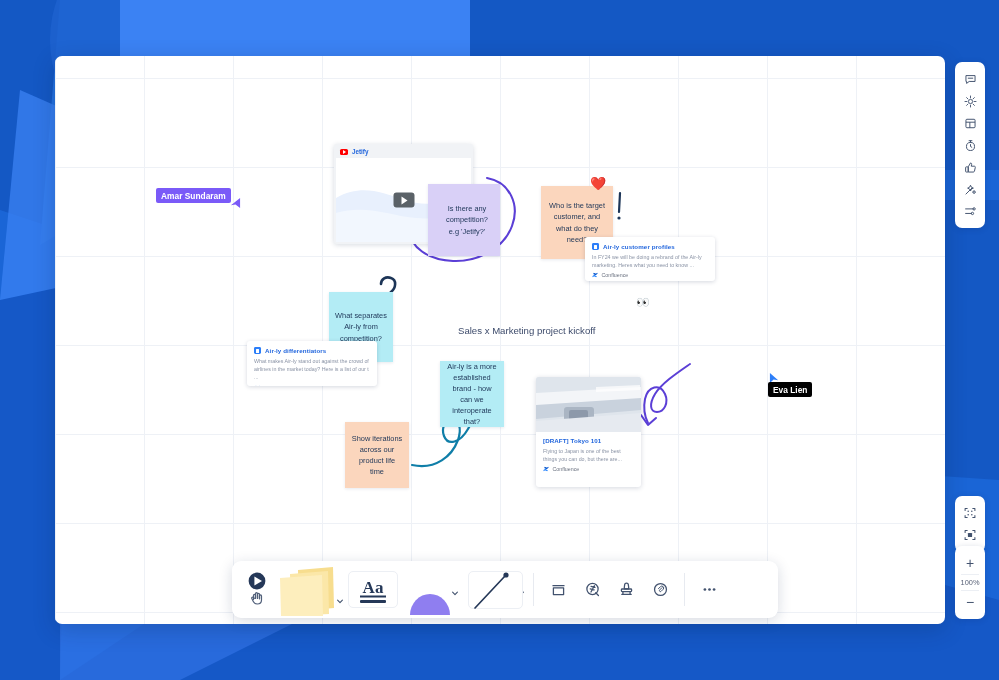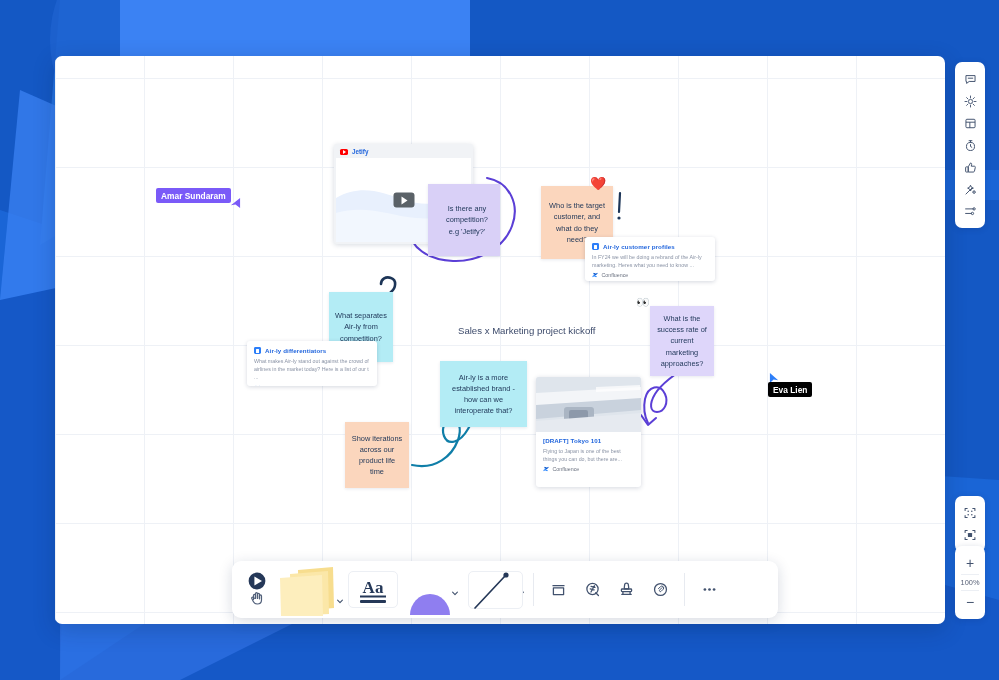--- a/index.html
+++ b/index.html
@@ -240,25 +240,22 @@
     </div>
 
     <div class="sticky s-cyan" style="left:274px; top:236px; width:64px; height:70px;">
       <span>What separates Air-ly from competition?</span>
     </div>
 
     <div class="sticky s-peach" style="left:486px; top:130px; width:72px; height:73px;">
       <span>Who is the target customer, and what do they need?</span>
     </div>
 
-    <div class="sticky s-lilac" style="left:595px; top:250px; width:64px; height:70px;">
-      <span>What is the success rate of current marketing approaches?</span>
-    </div>
-
-    <div class="sticky s-cyan" style="left:385px; top:305px; width:87px; height:66px;">
+
+    <div class="sticky s-cyan" style="left:385px; top:305px; width:64px; height:66px;">
       <span>Air-ly is a more established brand - how can we interoperate that?</span>
     </div>
 
     <div class="sticky s-peach" style="left:290px; top:366px; width:64px; height:66px;">
       <span>Show iterations across our product life time</span>
     </div>
 
     <span class="emoji" style="left:535px; top:121px;">❤️</span>
     <span class="emoji" style="left:581px; top:241px; font-size:11px;">👀</span>
 

